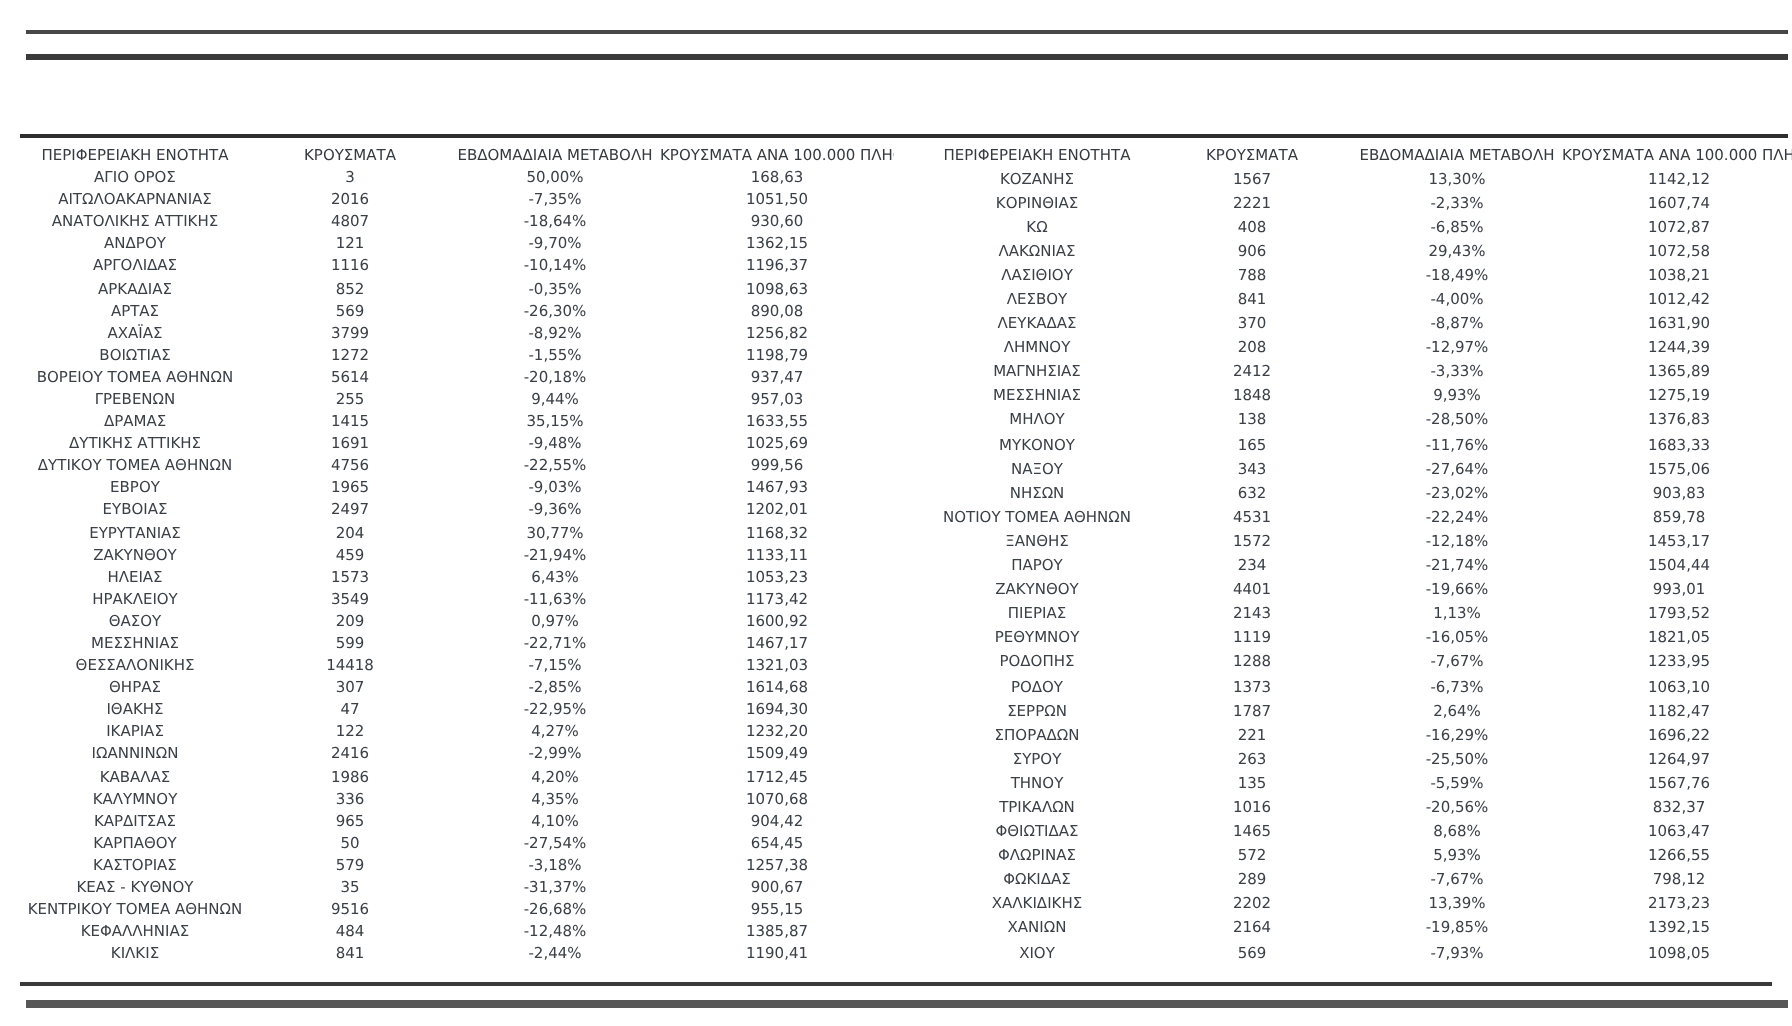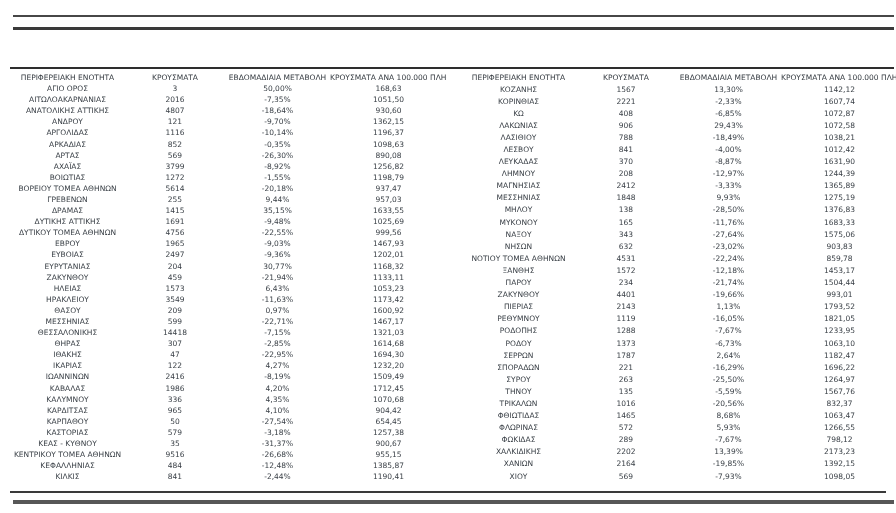--- a/index.html
+++ b/index.html
@@ -235,21 +235,21 @@
           </tr>
           <tr>
             <td>ΙΚΑΡΙΑΣ</td>
             <td>122</td>
             <td>4,27%</td>
             <td>1232,20</td>
           </tr>
           <tr>
             <td>ΙΩΑΝΝΙΝΩΝ</td>
             <td>2416</td>
-            <td>-8,19%</td>
+            <td>-2,99%</td>
             <td>1509,49</td>
           </tr>
           <tr>
             <td>ΚΑΒΑΛΑΣ</td>
             <td>1986</td>
             <td>4,20%</td>
             <td>1712,45</td>
           </tr>
           <tr>
             <td>ΚΑΛΥΜΝΟΥ</td>

